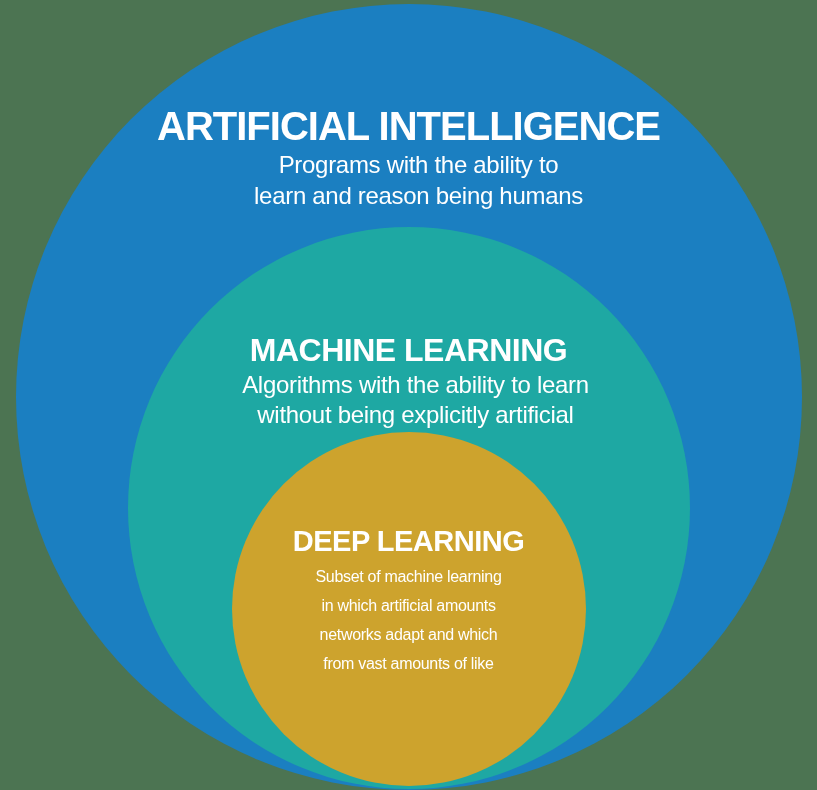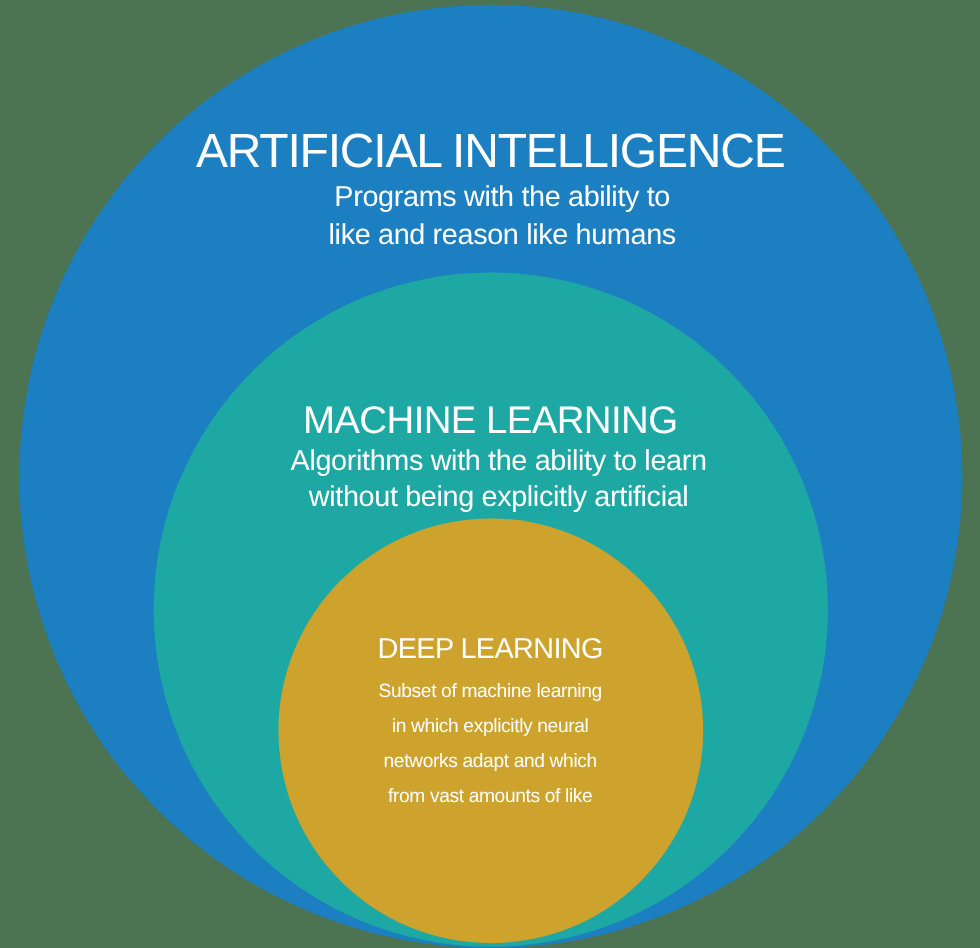--- a/index.html
+++ b/index.html
@@ -39,35 +39,35 @@
   .label-block {
     position: absolute;
     left: 0;
     right: 0;
     text-align: center;
   }
   .label-ai { top: 104px; }
   .label-ml { top: 320px; }
   .label-dl { top: 524px; }
   .ring-title {
-    font-weight: normal;
+    font-weight: bold;
   }
   .title-ai {
     font-size: 40px;
     line-height: 44px;
     letter-spacing: -1px;
   }
   .title-ml {
     font-size: 32px;
     line-height: 36px;
     letter-spacing: -0.5px;
     margin-top: 12px;
   }
   .title-dl {
-    font-size: 24px;
+    font-size: 29px;
     line-height: 34px;
     letter-spacing: -0.5px;
   }
   .ring-desc {
     letter-spacing: -0.3px;
   }
   .desc-ai {
     font-size: 24px;
     line-height: 31px;
     margin-top: 1px;
@@ -93,35 +93,35 @@
   <div class="circle circle-ai" style="background-color: rgb(27, 127, 193);"></div>
 
   <div class="circle circle-ml" style="background-color: rgb(30, 168, 163);"></div>
 
   <div class="circle circle-dl" style="background-color: rgb(205, 163, 45);"></div>
 
   <div class="label-block label-ai">
     <div class="ring-title title-ai">ARTIFICIAL INTELLIGENCE</div>
     <div class="ring-desc desc-ai">
       <div>Programs with the ability to</div>
-      <div>like and reason like humans</div>
+      <div>learn and reason being humans</div>
     </div>
   </div>
 
   <div class="label-block label-ml">
     <div class="ring-title title-ml">MACHINE LEARNING</div>
     <div class="ring-desc desc-ml">
       <div>Algorithms with the ability to learn</div>
       <div>without being explicitly artificial</div>
     </div>
   </div>
 
   <div class="label-block label-dl">
     <div class="ring-title title-dl">DEEP LEARNING</div>
     <div class="ring-desc desc-dl">
       <div>Subset of machine learning</div>
-      <div>in which explicitly neural</div>
+      <div>in which artificial amounts</div>
       <div>networks adapt and which</div>
       <div>from vast amounts of like</div>
     </div>
   </div>
 
 </div>
 
 </body></html>

